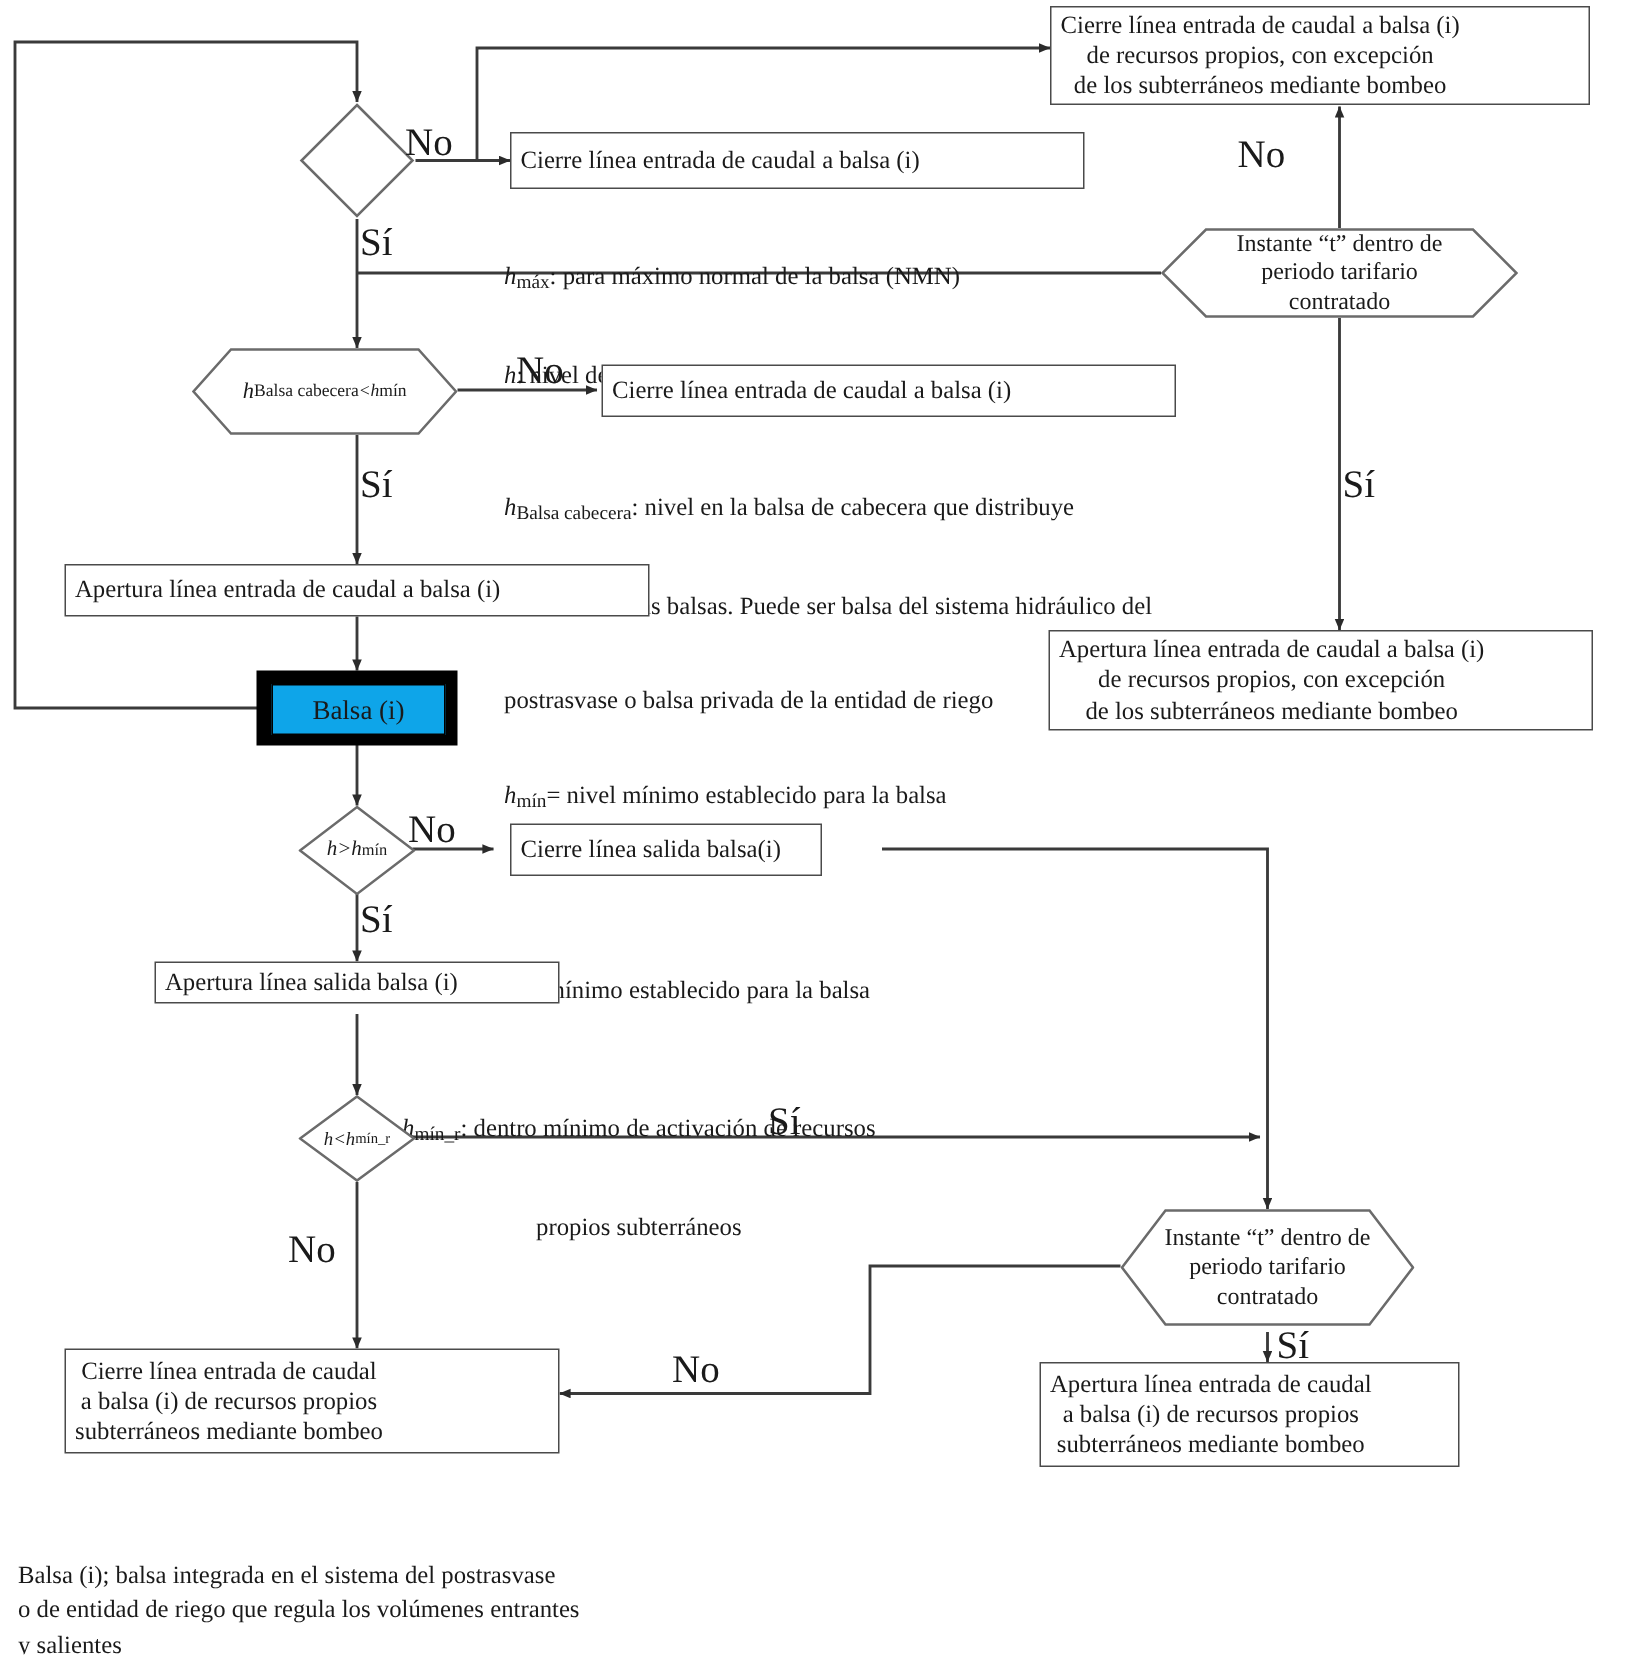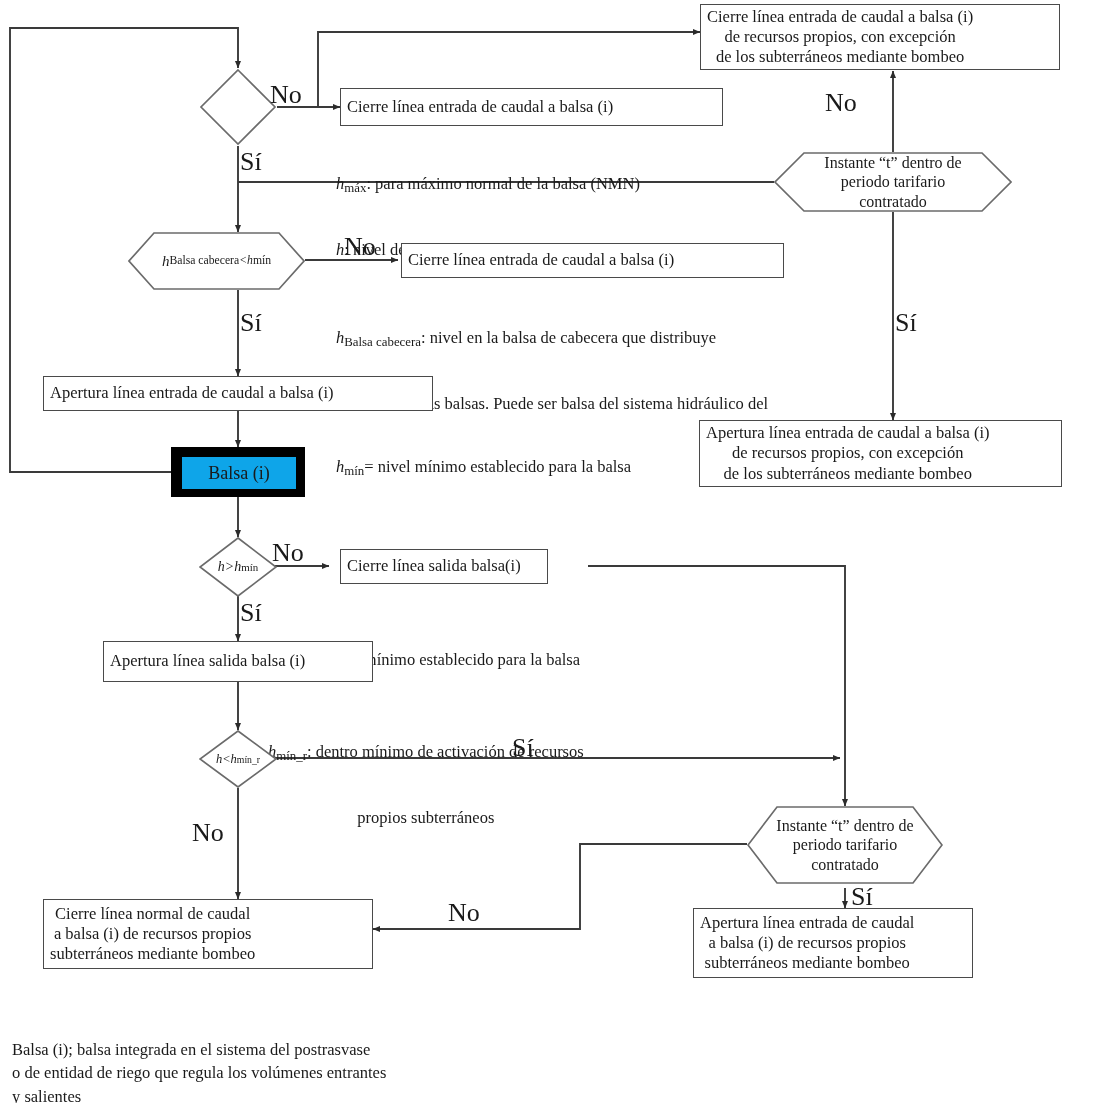--- a/index.html
+++ b/index.html
@@ -179,20 +179,21 @@
   <div class="edgelabel" style="left:344px;top:232px;">No</div>
   <div class="edgelabel" style="left:240px;top:308px;">Sí</div>
 
   <div class="node rect" style="left:401px;top:243px;width:383px;height:35px;">
     <div class="inner">Cierre línea entrada de caudal a balsa (i)</div>
   </div>
 
   <div class="note" style="left:336px;top:285px;">
     <div><span class="v">h</span><span class="sub">Balsa cabecera</span><span>: nivel en la balsa de cabecera que distribuye</span></div>
     <div>caudales a otras balsas. Puede ser balsa del sistema hidráulico del</div>
+    <div>postrasvase o balsa privada de la entidad de riego</div>
     <div><span class="v">h</span><span class="sub">mín</span><span>= nivel mínimo establecido para la balsa</span></div>
   </div>
 
   <div class="node rect" style="left:43px;top:376px;width:390px;height:35px;">
     <div class="inner">Apertura línea entrada de caudal a balsa (i)</div>
   </div>
 
   <div class="node rect" style="left:699px;top:420px;width:363px;height:67px;">
     <div class="inner" style="white-space:pre-line;">Apertura línea entrada de caudal a balsa (i)
 de recursos propios, con excepción
@@ -219,21 +220,21 @@
   <div class="edgelabel" style="left:240px;top:598px;">Sí</div>
 
   <div class="node rect" style="left:340px;top:549px;width:208px;height:35px;">
     <div class="inner">Cierre línea salida balsa(i)</div>
   </div>
 
   <div class="note" style="left:285px;top:607px;">
     <div><span class="v">h</span><span class="sub">mín</span><span>= nivel mínimo establecido para la balsa</span></div>
   </div>
 
-  <div class="node rect" style="left:103px;top:641px;width:270px;height:41px;">
+  <div class="node rect" style="left:103px;top:641px;width:270px;height:28px;">
     <div class="inner">Apertura línea salida balsa (i)</div>
   </div>
 
   <div class="note" style="left:268px;top:699px;">
     <div><span class="v">h</span><span class="sub">mín_r</span><span>: dentro mínimo de activación de recursos</span></div>
     <div style="text-align:center;">propios subterráneos</div>
   </div>
 
   <div class="diamond" style="left:199px;top:730px;width:78px;height:58px;">
     <svg width="78" height="58">
@@ -256,21 +257,21 @@
     </svg>
     <div class="hlabel" style="white-space:pre-line;">Instante “t” dentro de
 periodo tarifario
 contratado</div>
   </div>
 
   <div class="edgelabel" style="left:851px;top:882px;">Sí</div>
   <div class="edgelabel" style="left:448px;top:898px;">No</div>
 
   <div class="node rect" style="left:43px;top:899px;width:330px;height:70px;">
-    <div class="inner" style="white-space:pre-line;">Cierre línea normal de caudal
+    <div class="inner" style="white-space:pre-line;">Cierre línea entrada de caudal
 a balsa (i) de recursos propios
 subterráneos mediante bombeo</div>
   </div>
 
   <div class="node rect" style="left:693px;top:908px;width:280px;height:70px;">
     <div class="inner" style="white-space:pre-line;">Apertura línea entrada de caudal
 a balsa (i) de recursos propios
 subterráneos mediante bombeo</div>
   </div>
 

